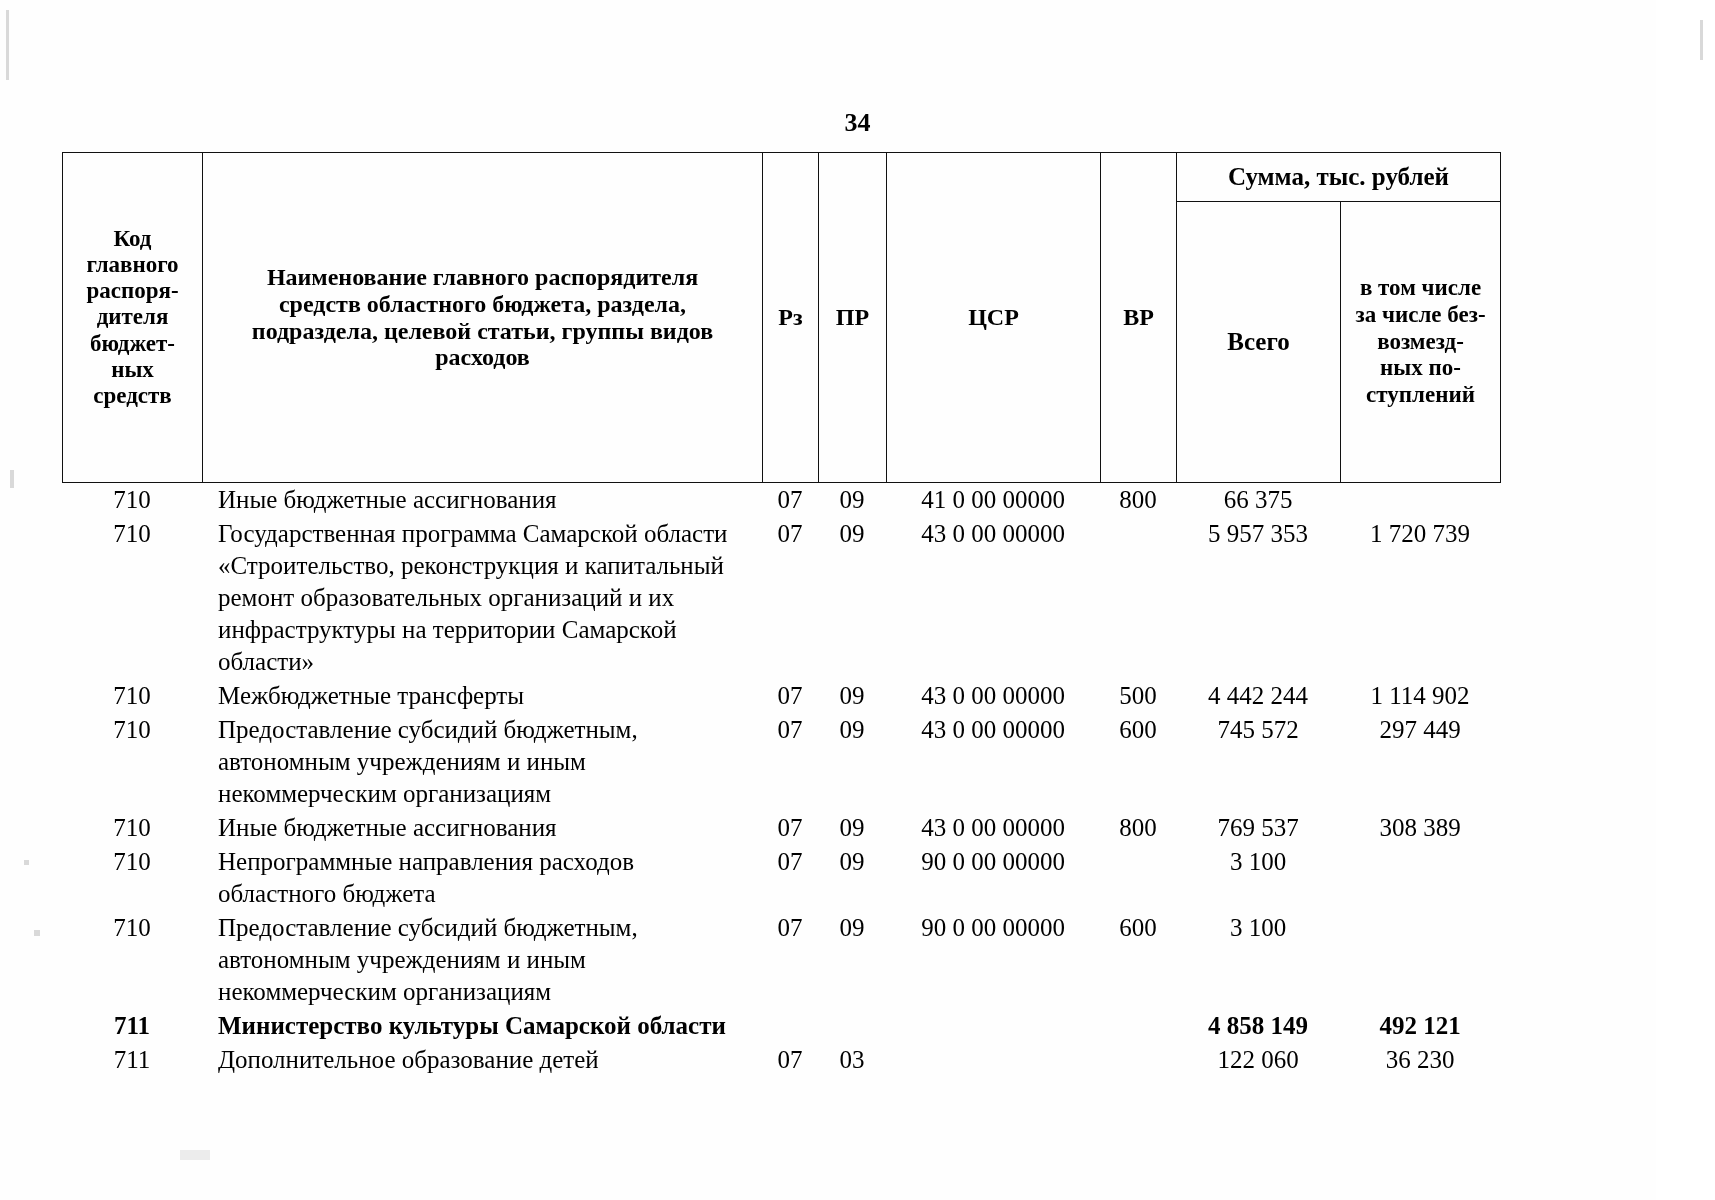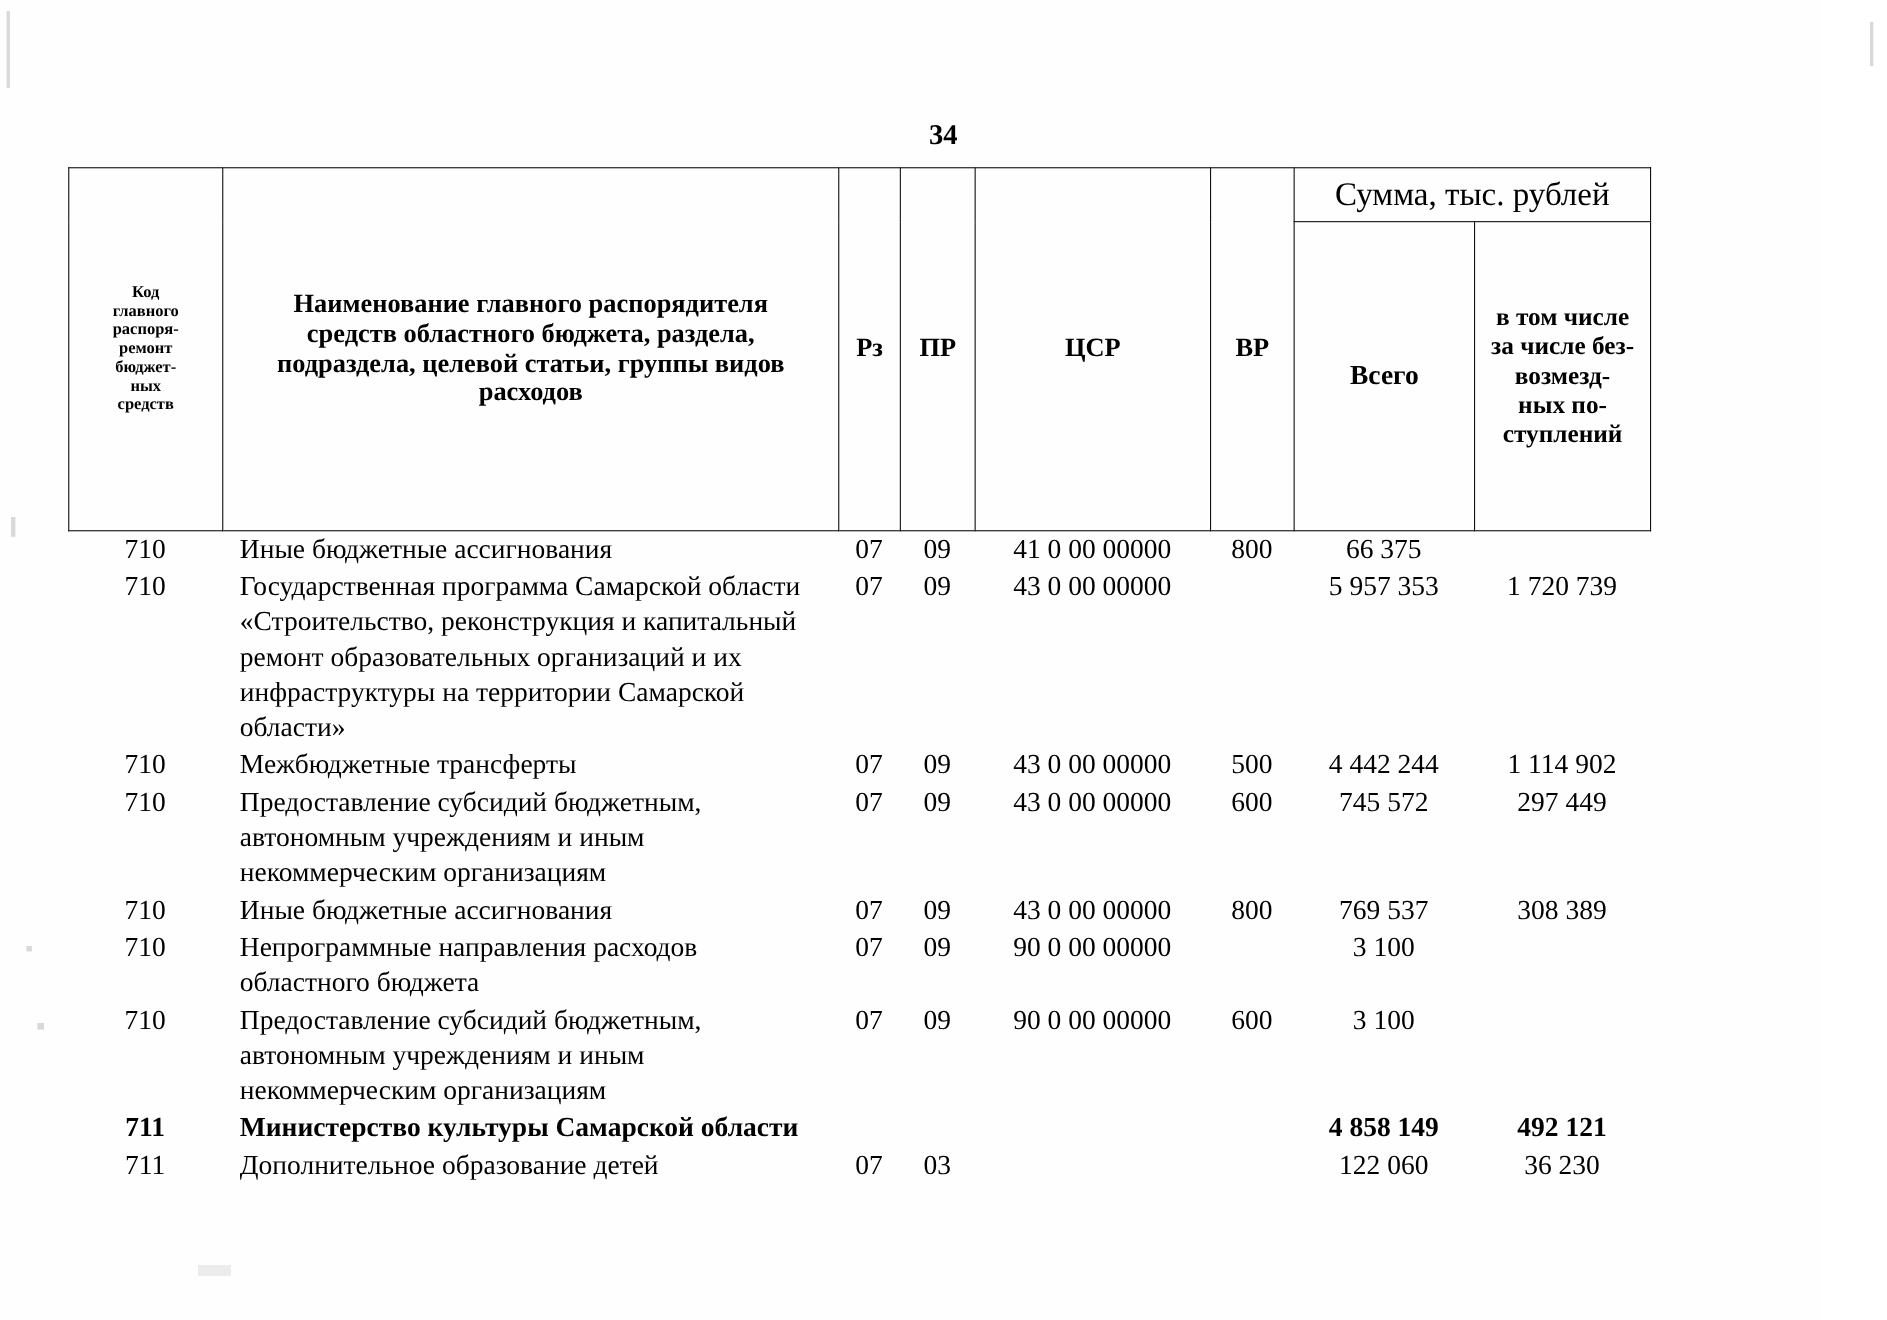--- a/index.html
+++ b/index.html
@@ -65,37 +65,37 @@
   .th-code { width: 140px; }
   .th-name { width: 560px; }
   .th-rz   { width: 56px; }
   .th-pr   { width: 68px; }
   .th-csr  { width: 214px; }
   .th-vr   { width: 76px; }
   .th-total { width: 164px; }
   .th-free  { width: 160px; }
 
   .sum-head {
-    font-size: 30px;
-    font-weight: normal;
+    font-size: 25px;
+    font-weight: bold;
   }
   .th-name-inner {
     padding: 0 14px;
   }
   .th-free-inner {
     font-size: 23px;
     line-height: 1.16;
     padding: 0 6px;
   }
   .th-total-inner {
     font-size: 25px;
     text-align: center;
   }
   .th-code-inner {
-    font-size: 15px;
+    font-size: 23px;
     line-height: 1.14;
     text-align: center;
   }
 
   
   tbody td {
     border: none;
     font-size: 25px;
     line-height: 1.28;
     font-family: "Liberation Serif", serif;
@@ -155,21 +155,21 @@
         <col class="th-total">
         <col class="th-free">
       </colgroup>
       <thead>
         <tr>
           <th rowspan="2">
             <div class="th-code-inner">
               <div>Код</div>
               <div>главного</div>
               <div>распоря-</div>
-              <div>ремонт</div>
+              <div>дителя</div>
               <div>бюджет-</div>
               <div>ных</div>
               <div>средств</div>
             </div>
           </th>
           <th rowspan="2">
             <div class="th-name-inner">
               <div>Наименование главного распорядителя</div>
               <div>средств областного бюджета, раздела,</div>
               <div>подраздела, целевой статьи, группы видов</div>

